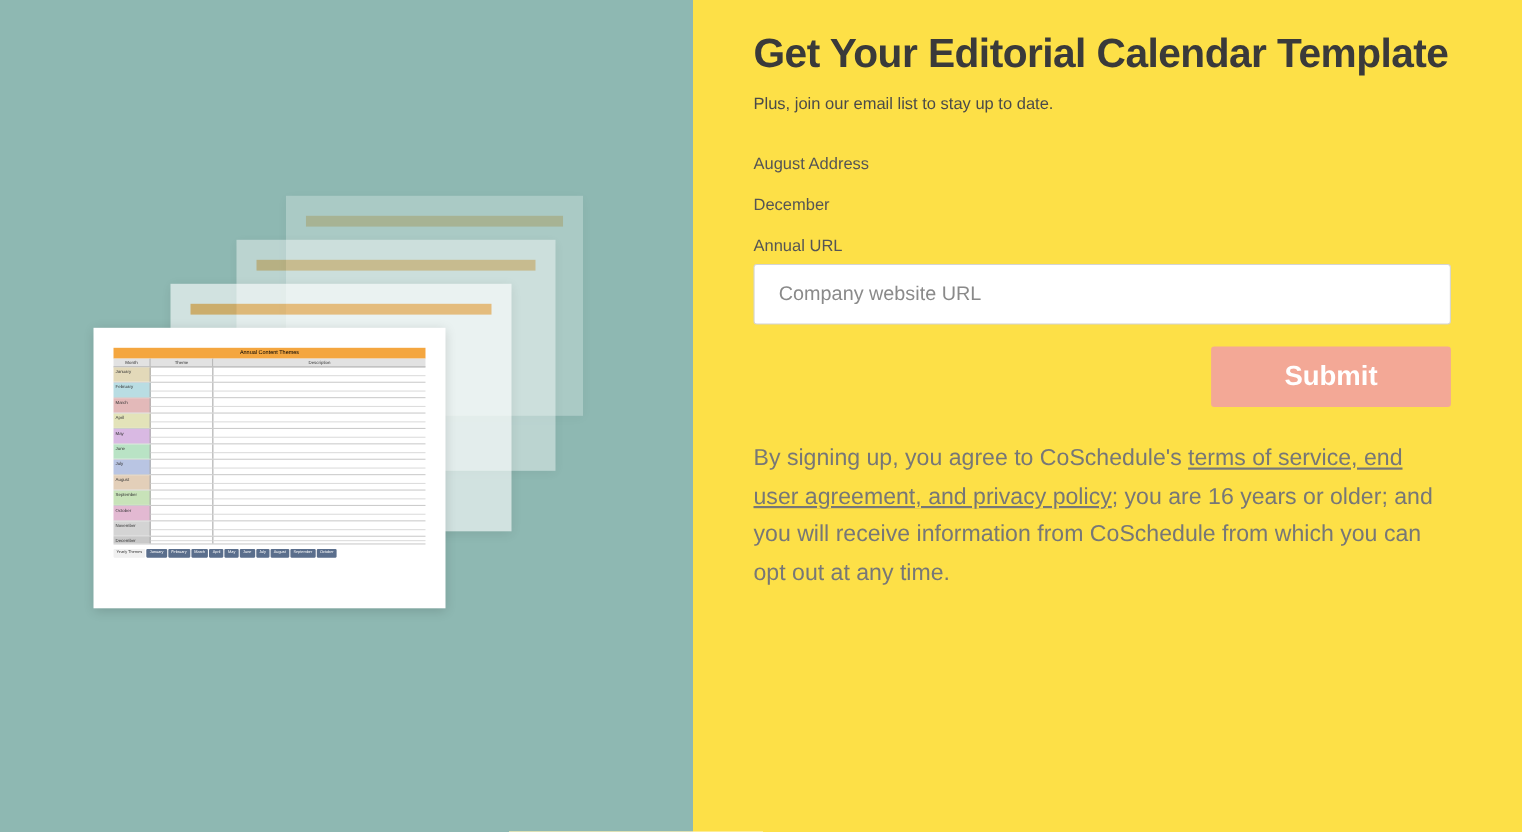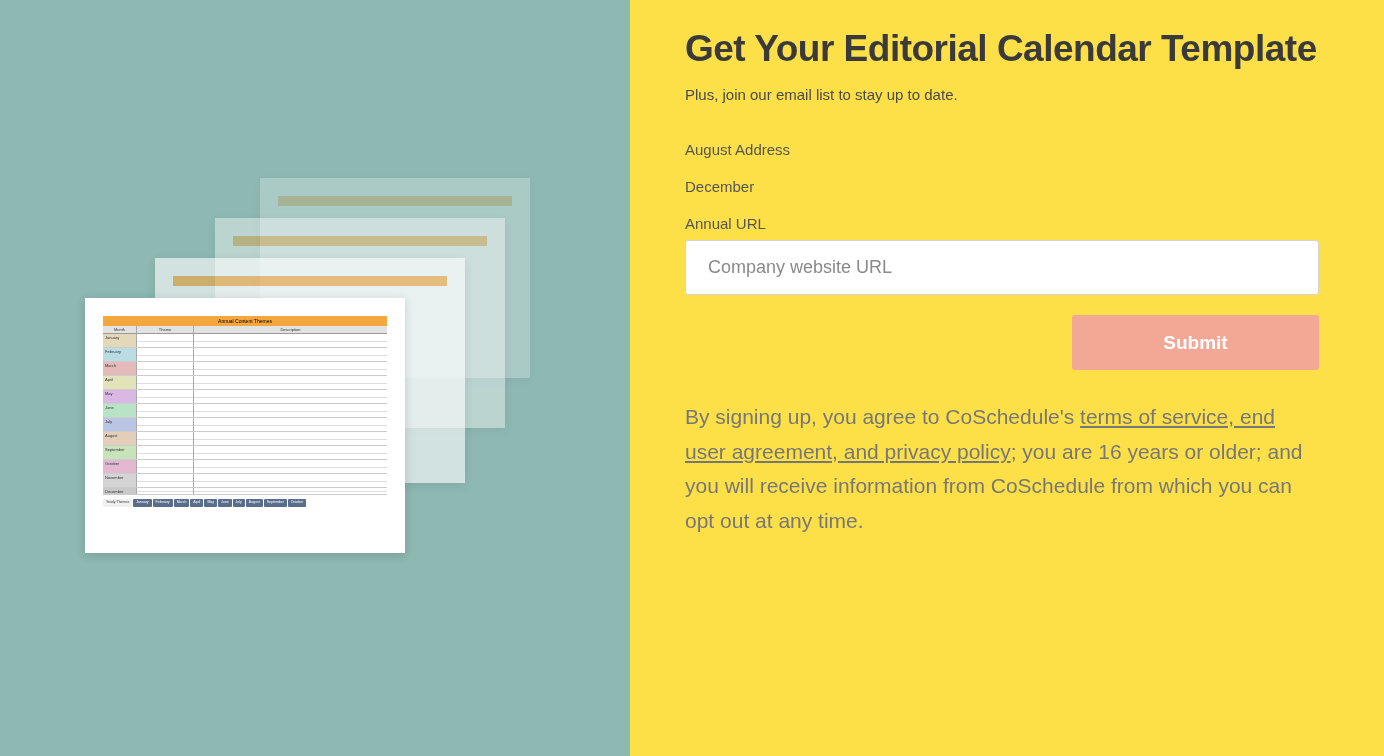--- a/index.html
+++ b/index.html
@@ -112,27 +112,27 @@
       border: 1px solid #d4d4d4;
       border-radius: 3px;
       padding: 0 22px;
       font-size: 18px;
       color: #333;
       font-family: inherit;
     }
     .form-input::placeholder { color: #8a8a8a; }
     .submit-row { display: flex; justify-content: flex-end; margin-top: 10px; margin-bottom: 30px; }
     .submit-btn {
-      width: 247px;
+      width: 218px;
       height: 55px;
       background: #f3a896;
       border: none;
       border-radius: 3px;
       color: #fff;
-      font-size: 19px;
+      font-size: 25px;
       font-weight: 600;
       cursor: pointer;
       font-family: inherit;
     }
     .disclaimer {
       font-size: 21px;
       line-height: 1.65;
       color: #777;
     }
     .disclaimer .link {

